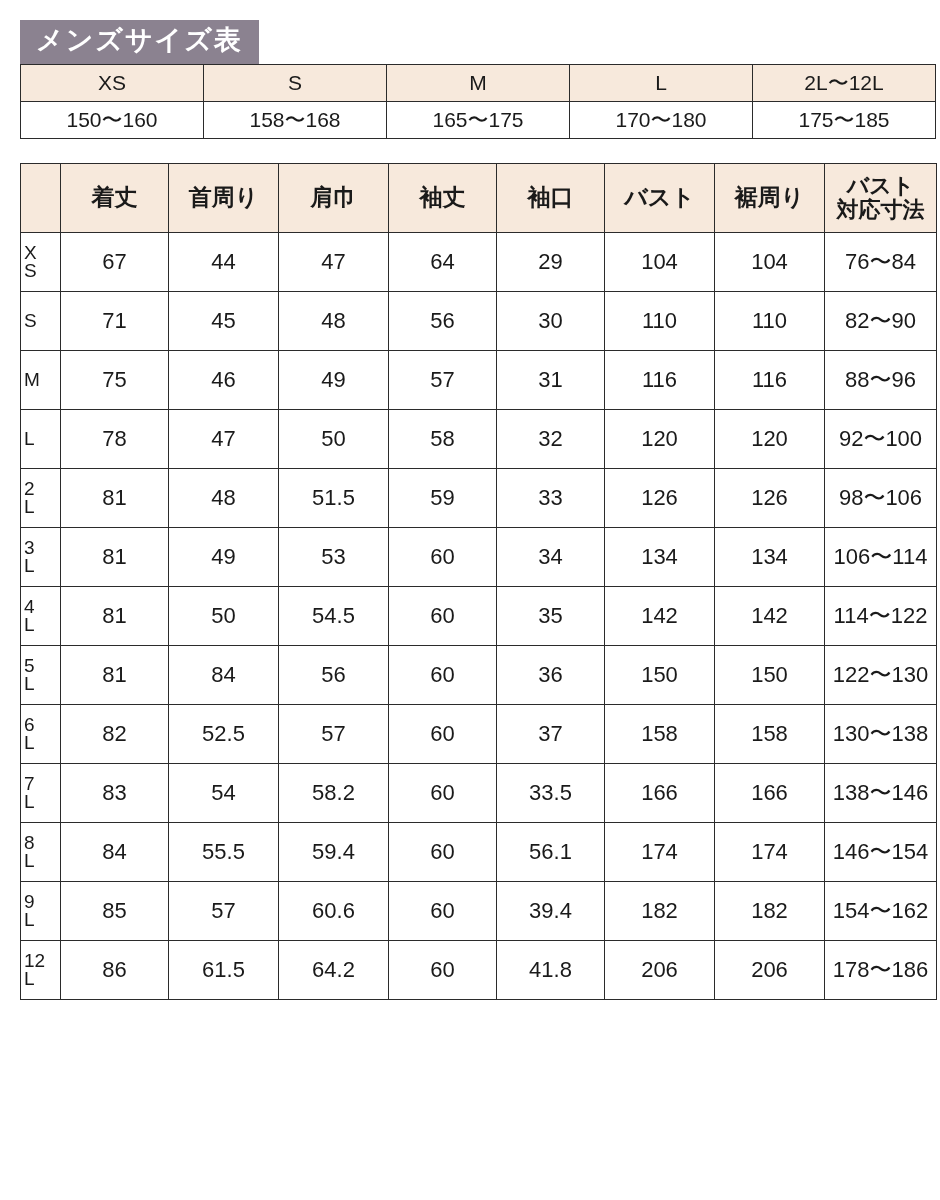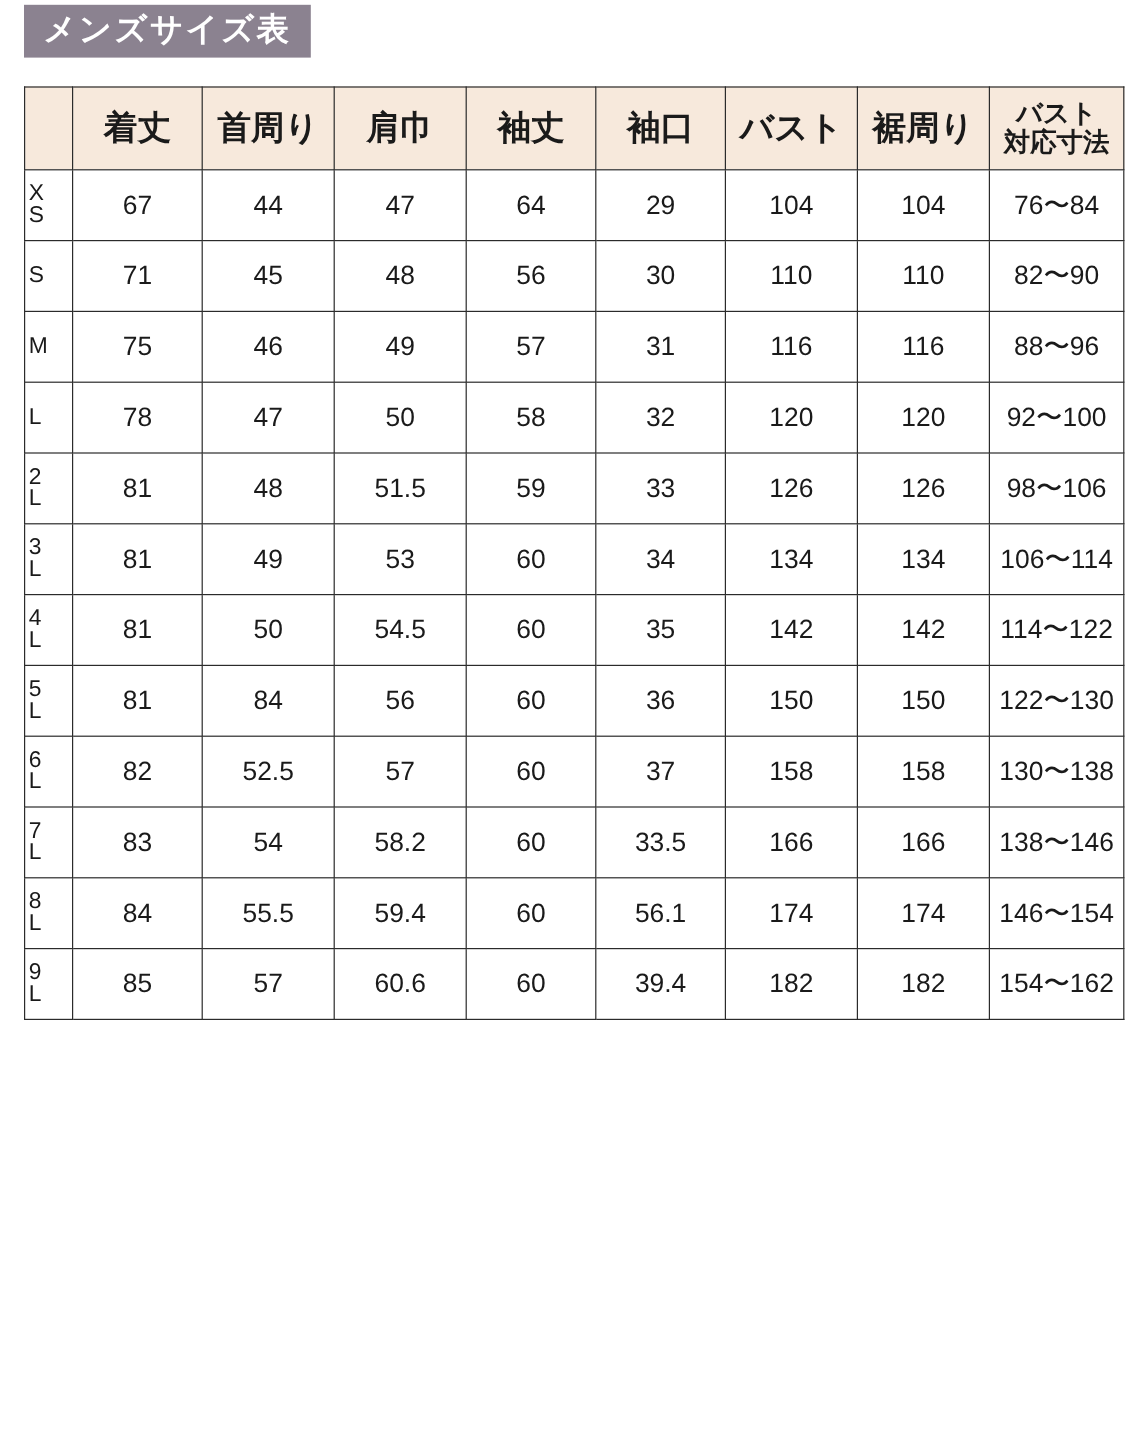--- a/index.html
+++ b/index.html
@@ -12,21 +12,21 @@
     background: #ffffff;
     font-family: "Liberation Sans", sans-serif;
     color: #1a1a1a;
     -webkit-font-smoothing: antialiased;
   }
   .page {
     position: relative;
     width: 940px;
     height: 1200px;
     box-sizing: border-box;
-    padding: 0 12px 0 12px;
+    padding: 16px 12px 0 12px;
   }
 
   
   .title-banner {
     display: inline-block;
     background: #8b8290;
     color: #ffffff;
     font-size: 27px;
     font-weight: bold;
     letter-spacing: 2px;
@@ -74,21 +74,21 @@
 
   
   .meas-wrap {
     margin: 24px 0 0 8px;
   }
   .meas-table {
     width: 916px;
   }
   .meas-table thead th {
     background: #f7e9dc;
-    font-size: 28px;
+    font-size: 23px;
     font-weight: bold;
     height: 68px;
     padding: 0 2px;
     line-height: 1.15;
   }
   .meas-table thead th.corner {
     width: 40px;
     background: #f7e9dc;
   }
   .meas-table thead th.two-line {
@@ -114,20 +114,40 @@
   }
 </style>
 </head>
 <body>
 
 <div class="page">
 
   <div class="title-banner">メンズサイズ表</div>
 
 
+  <table class="height-table">
+    <thead>
+      <tr id="height-head-row">
+          <th>XS</th>
+          <th>S</th>
+          <th>M</th>
+          <th>L</th>
+          <th>2L〜12L</th>
+        </tr>
+    </thead>
+    <tbody>
+      <tr id="height-body-row">
+          <td>150〜160</td>
+          <td>158〜168</td>
+          <td>165〜175</td>
+          <td>170〜180</td>
+          <td>175〜185</td>
+        </tr>
+    </tbody>
+  </table>
 
   <div class="meas-wrap">
     <table class="meas-table">
       <colgroup>
         <col style="width:40px">
         <col style="width:108px">
         <col style="width:110px">
         <col style="width:110px">
         <col style="width:108px">
         <col style="width:108px">
@@ -308,17 +328,31 @@
             </td>
             <td>85</td>
             <td>57</td>
             <td>60.6</td>
             <td>60</td>
             <td>39.4</td>
             <td>182</td>
             <td>182</td>
             <td>154〜162</td>
           </tr>
+          <tr>
+            <td class="size-label">
+              <span class="stack">12
+L</span>
+            </td>
+            <td>86</td>
+            <td>61.5</td>
+            <td>64.2</td>
+            <td>60</td>
+            <td>41.8</td>
+            <td>206</td>
+            <td>206</td>
+            <td>178〜186</td>
+          </tr>
         </tbody>
     </table>
   </div>
 
 </div>
 
 </body></html>

